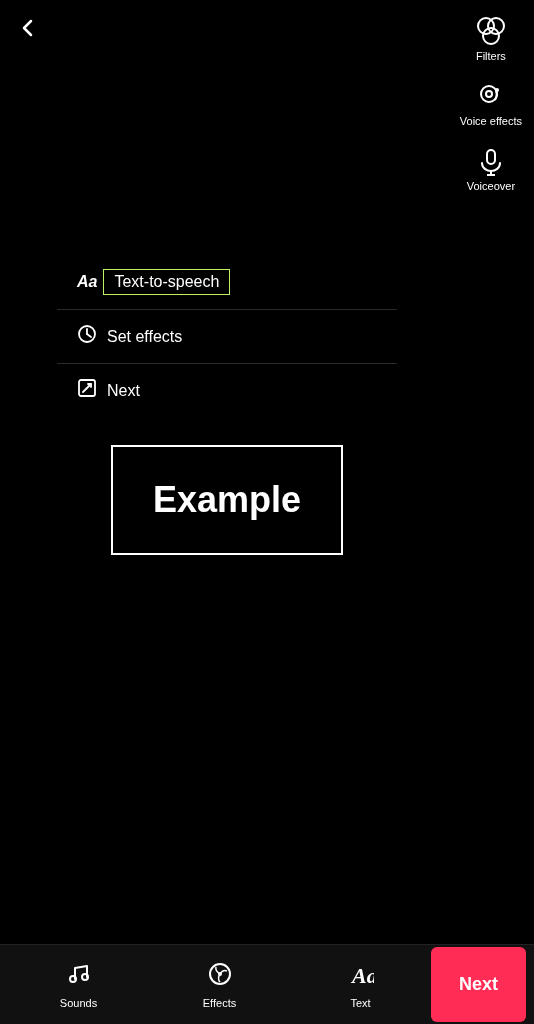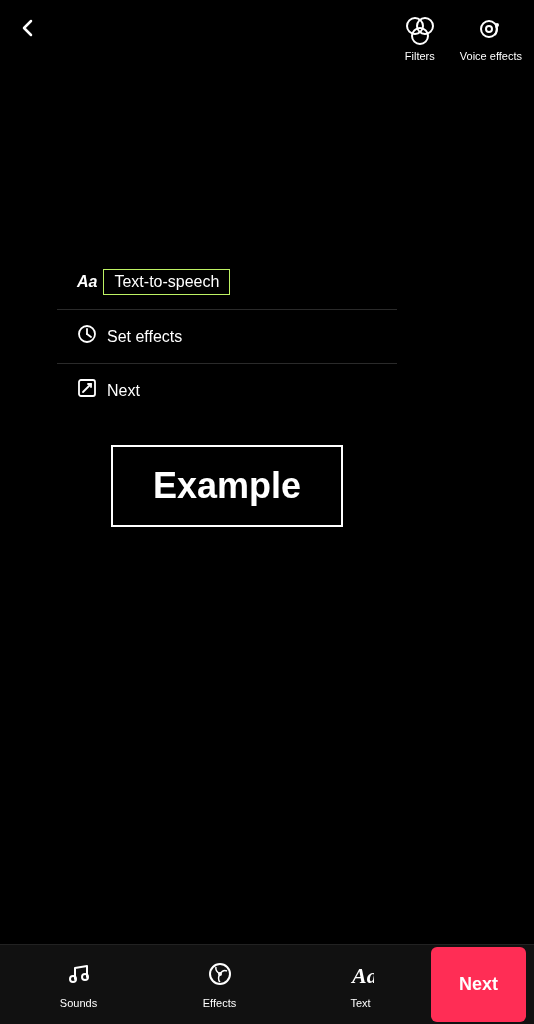--- a/index.html
+++ b/index.html
@@ -23,21 +23,21 @@
       cursor: pointer;
       z-index: 10;
     }
 
     
     .right-sidebar {
       position: absolute;
       top: 10px;
       right: 8px;
       display: flex;
-      flex-direction: row;
+      flex-direction: column;
       align-items: center;
       gap: 6px;
       z-index: 10;
     }
     .sidebar-item {
       display: flex;
       flex-direction: column;
       align-items: center;
       cursor: pointer;
       padding: 6px 4px;
@@ -112,21 +112,21 @@
       padding: 3px 10px;
       font-size: 16px;
       color: #fff;
       background: transparent;
     }
 
     
     .example-box {
       margin-top: 28px;
       border: 2px solid #fff;
-      padding: 18px 40px;
+      padding: 32px 40px;
       display: flex;
       align-items: center;
       justify-content: center;
       min-width: 220px;
     }
     .example-text {
       font-size: 36px;
       font-weight: bold;
       color: #fff;
     }
@@ -209,20 +209,31 @@
       <svg width="30" height="30" viewBox="0 0 30 30" fill="none">
         <circle cx="13" cy="13" r="8" stroke="#fff" stroke-width="2" fill="none"></circle>
         <circle cx="13" cy="13" r="3" stroke="#fff" stroke-width="2" fill="none"></circle>
         <path d="M19 19 Q22 14 20 10" stroke="#fff" stroke-width="2" fill="none"></path>
         <circle cx="21" cy="9" r="2" fill="#fff"></circle>
       </svg>
     </span>
     <span class="label">Voice effects</span>
   </div>
 
+  <div class="sidebar-item">
+    <span class="icon svg-icon">
+      <svg width="30" height="30" viewBox="0 0 30 30" fill="none">
+        <rect x="11" y="4" width="8" height="14" rx="4" stroke="#fff" stroke-width="2" fill="none"></rect>
+        <path d="M6 17c0 5 4.5 8 9 8s9-3 9-8" stroke="#fff" stroke-width="2" fill="none" stroke-linecap="round"></path>
+        <line x1="15" y1="25" x2="15" y2="29" stroke="#fff" stroke-width="2"></line>
+        <line x1="11" y1="29" x2="19" y2="29" stroke="#fff" stroke-width="2"></line>
+      </svg>
+    </span>
+    <span class="label">Voiceover</span>
+  </div>
 </div>
 
 <div class="center-content">
 
   <div class="tts-item">
     <span class="tts-prefix">Aa</span>
     <span class="tts-highlight">Text-to-speech</span>
   </div>
 
   <div class="menu-item">

